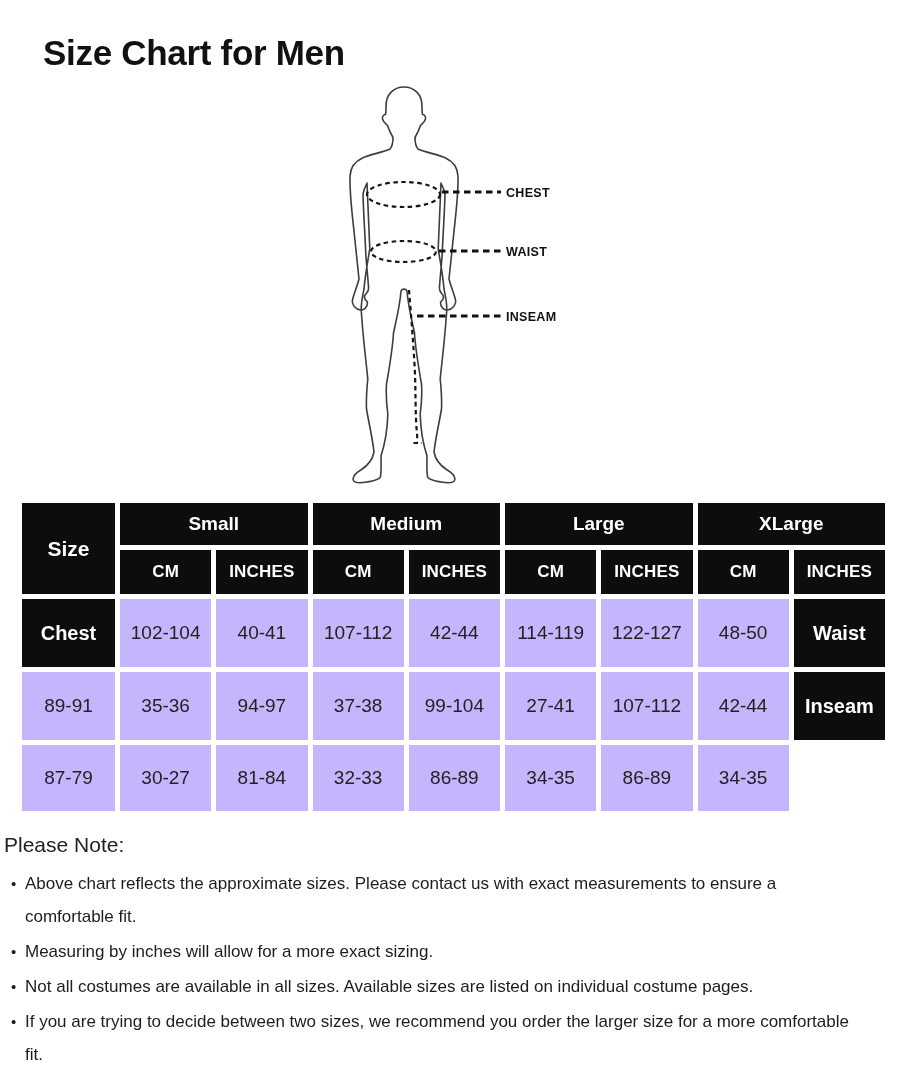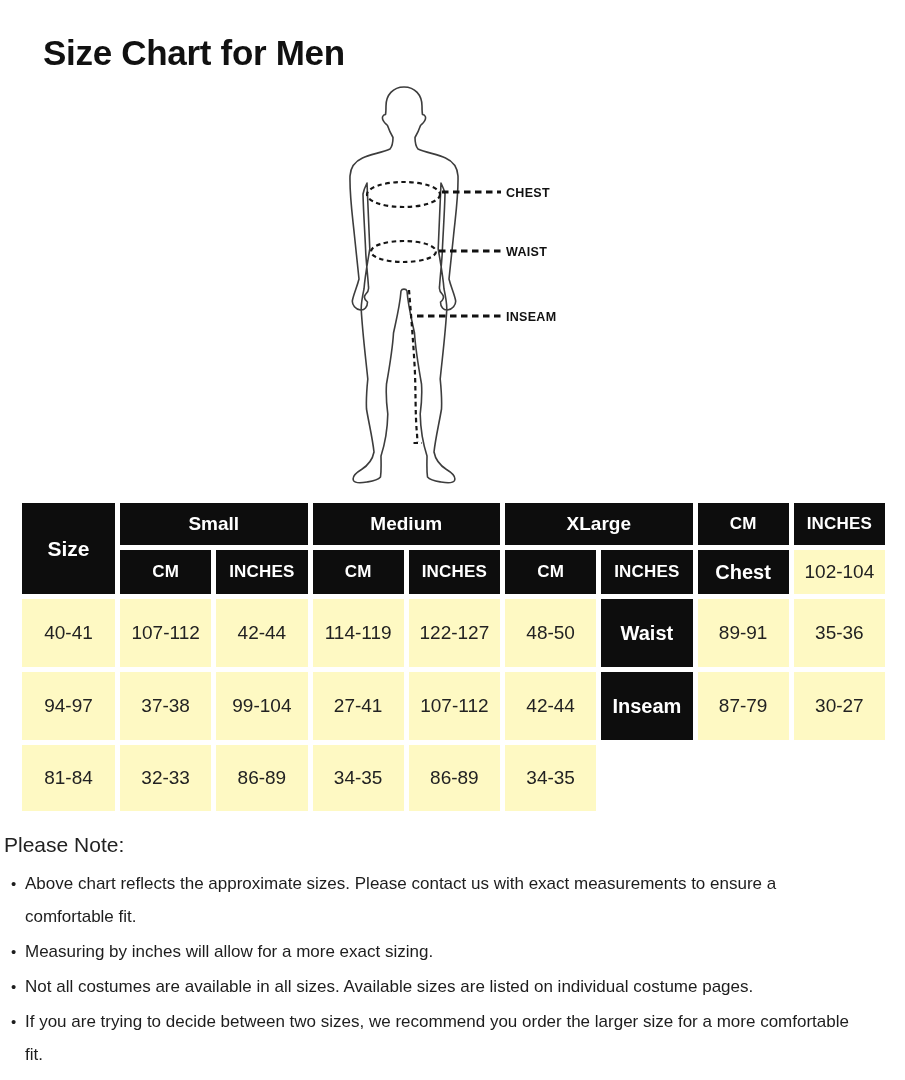--- a/index.html
+++ b/index.html
@@ -23,21 +23,21 @@
     position:absolute; left:22px; top:503px; width:863px;
     display:grid; grid-template-columns:93px repeat(8, 1fr);
     grid-template-rows:42px 44px 68px 68px 66px; gap:5px;
   }
   .cell { display:flex; align-items:center; justify-content:center; }
   .hdr { background:#0d0d0d; color:#ffffff; font-weight:bold; }
   .corner { grid-row:span 2; font-size:21px; }
   .group { font-size:19px; }
   .unit { font-size:17px; letter-spacing:0.2px; }
   .rowlabel { font-size:20px; }
-  .data { background:#fef9c3; color:#222; font-size:19px; }
+  .data { background:#c4b5fd; color:#222; font-size:19px; }
   .cs2 { grid-column:span 2; }
 
   .notes { position:absolute; left:4px; top:833px; width:862px; }
   .notes-heading { font-size:21px; color:#222; margin:0 0 10px 0; font-weight:normal; }
   .notes-list { list-style:none; margin:0; padding:0; }
   .note-item { position:relative; padding-left:21px; font-size:17px; line-height:33px; color:#1d1d1d; margin-bottom:2px; }
   .note-bullet { position:absolute; left:7px; top:0; font-size:15px; }
 </style>
 </head>
 <body>
@@ -81,20 +81,21 @@
       <text class="fig-label" x="183" y="112.5">CHEST</text>
       <text class="fig-label" x="183" y="171.5">WAIST</text>
       <text class="fig-label" x="183" y="236.5">INSEAM</text>
     </svg>
   </div>
 
   <div class="size-table">
     <div class="cell hdr corner">Size</div>
     <div class="cell hdr group cs2">Small</div>
     <div class="cell hdr group cs2">Medium</div>
+    <div class="cell hdr group cs2">Large</div>
     <div class="cell hdr group cs2">XLarge</div>
 
     <div class="cell hdr unit">CM</div>
     <div class="cell hdr unit">INCHES</div>
     <div class="cell hdr unit">CM</div>
     <div class="cell hdr unit">INCHES</div>
     <div class="cell hdr unit">CM</div>
     <div class="cell hdr unit">INCHES</div>
     <div class="cell hdr unit">CM</div>
     <div class="cell hdr unit">INCHES</div>

